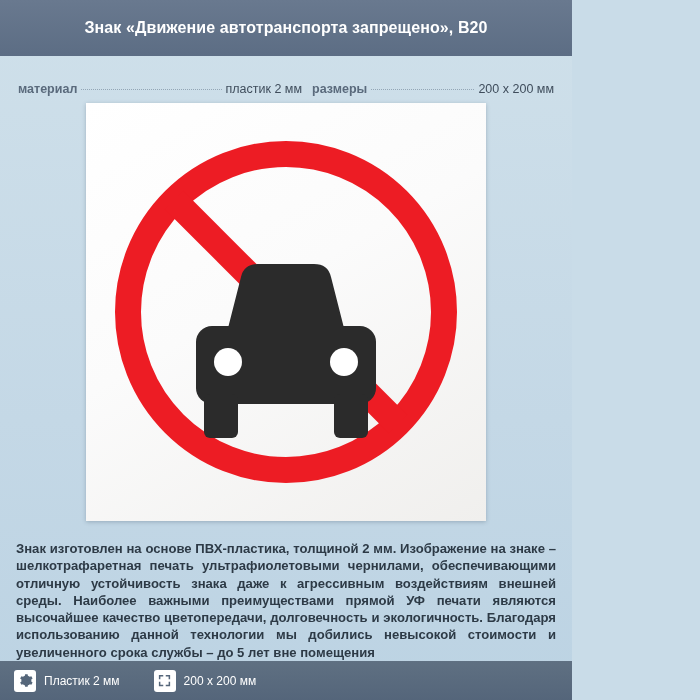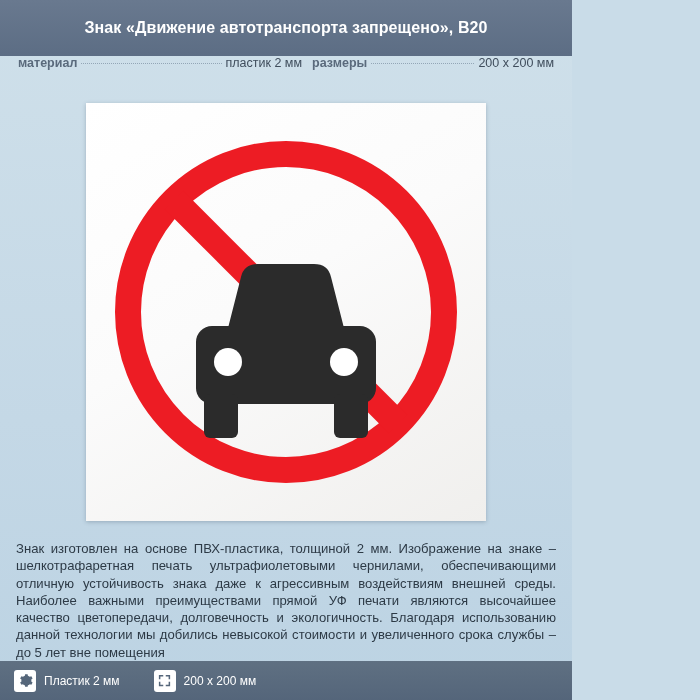--- a/index.html
+++ b/index.html
@@ -39,21 +39,21 @@
     font-weight: bold;
     letter-spacing: 0.1px;
     text-align: center;
   }
 
   
   .specbar {
     flex: 0 0 auto;
     height: 40px;
     display: flex;
-    align-items: flex-start;
+    align-items: flex-end;
     padding: 0 18px;
     box-sizing: border-box;
     font-size: 12.5px;
     color: #4b5a6b;
   }
   .spec {
     display: flex;
     align-items: baseline;
     white-space: nowrap;
   }
@@ -98,20 +98,21 @@
 
   
   .desc {
     flex: 1 1 auto;
     padding: 12px 16px 0 16px;
     box-sizing: border-box;
     font-size: 13.1px;
     line-height: 1.32;
     color: #2d3a46;
     text-align: justify;
+    font-weight: bold;
   }
 
   
   .footer {
     flex: 0 0 auto;
     height: 40px;
     background: linear-gradient(180deg, #5f7082 0%, #54657a 100%);
     display: flex;
     align-items: center;
     padding: 0 14px;

